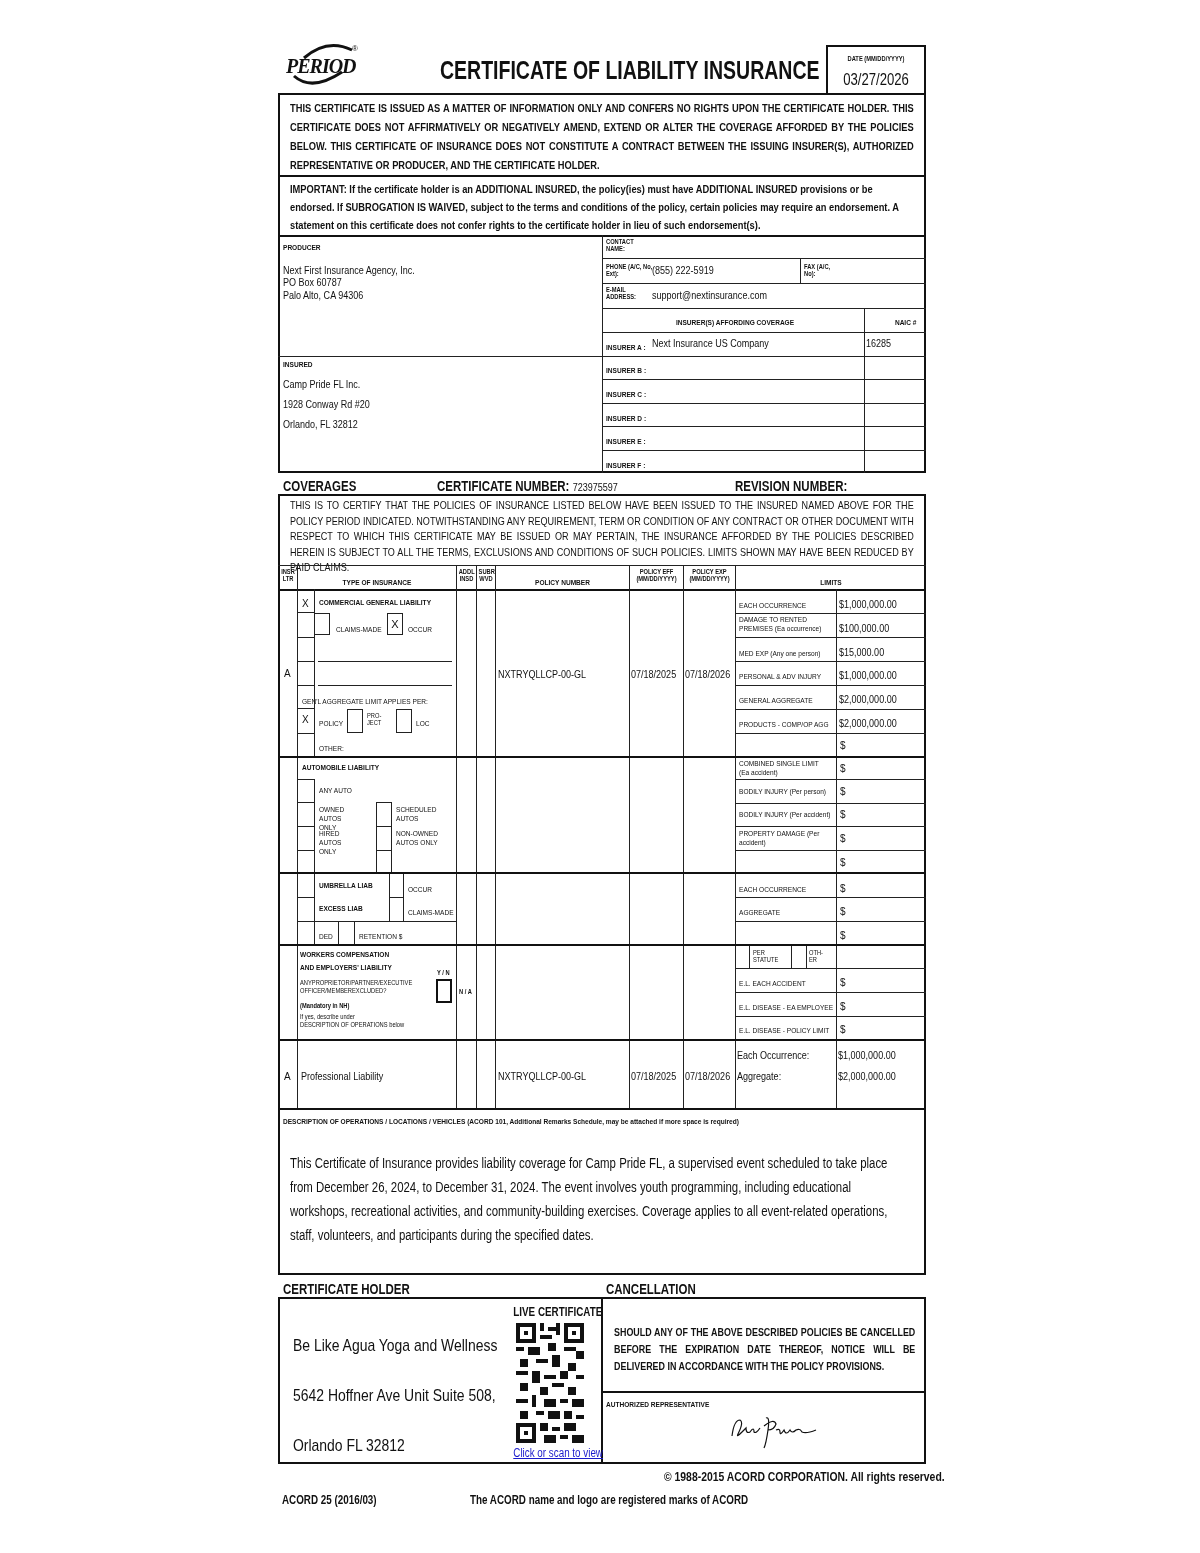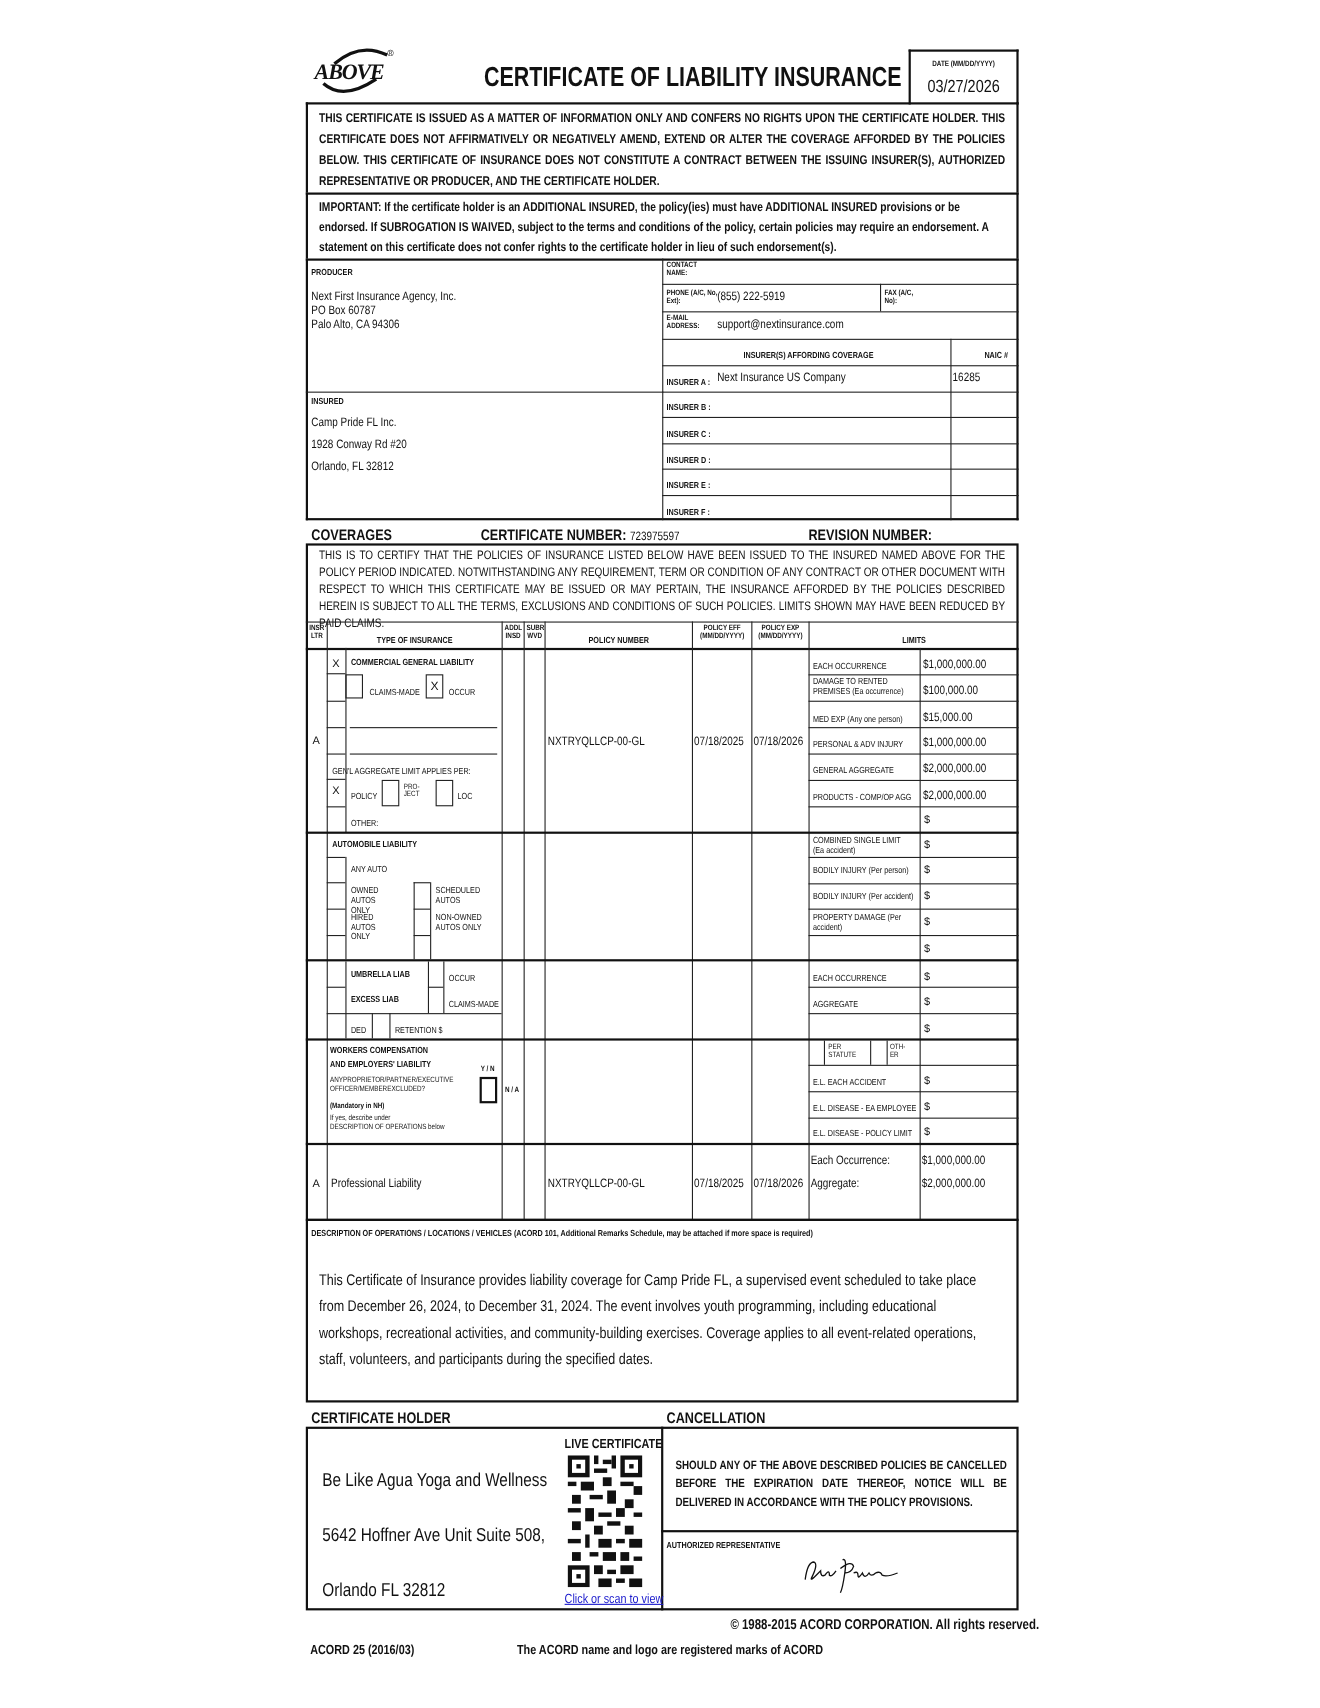--- a/index.html
+++ b/index.html
@@ -21,21 +21,21 @@
   a.link { color: #1a1acc; text-decoration: underline; }
 </style>
 </head>
 <body>
 
 <div class="abs" style="left:282px;top:42px;width:80px;height:46px;">
   <svg width="80" height="46" viewBox="0 0 80 46" style="position:absolute;left:0;top:0;">
     <path d="M22 16 Q45 -4 70 8" stroke="#111" stroke-width="3" fill="none"></path>
     <path d="M12 34 Q30 50 60 30" stroke="#111" stroke-width="3" fill="none"></path>
   </svg>
-  <span class="abs" style="left:4px;top:13px;font-family:'Liberation Serif',serif;font-style:italic;font-weight:bold;font-size:20px;letter-spacing:-1px;">ABOVE</span>
+  <span class="abs" style="left:4px;top:13px;font-family:'Liberation Serif',serif;font-style:italic;font-weight:bold;font-size:20px;letter-spacing:-1px;">PERIOD</span>
   <span class="abs" style="left:70px;top:2px;font-size:8px;">®</span>
 </div>
 
 <div class="abs b" style="left:440px;top:55px;font-size:25px;line-height:30px;transform:scaleX(0.78);transform-origin:left top;white-space:nowrap;">CERTIFICATE OF LIABILITY INSURANCE</div>
 
 <div class="abs" style="left:826px;top:45px;width:100px;height:50px;border:2px solid #111;border-bottom:none;">
   <div class="abs b t7 narrow-c" style="left:0;top:8px;width:96px;text-align:center;">DATE (MM/DD/YYYY)</div>
   <div class="abs narrow-c" style="left:0;top:24px;width:96px;text-align:center;font-size:16px;">03/27/2026</div>
 </div>
 

